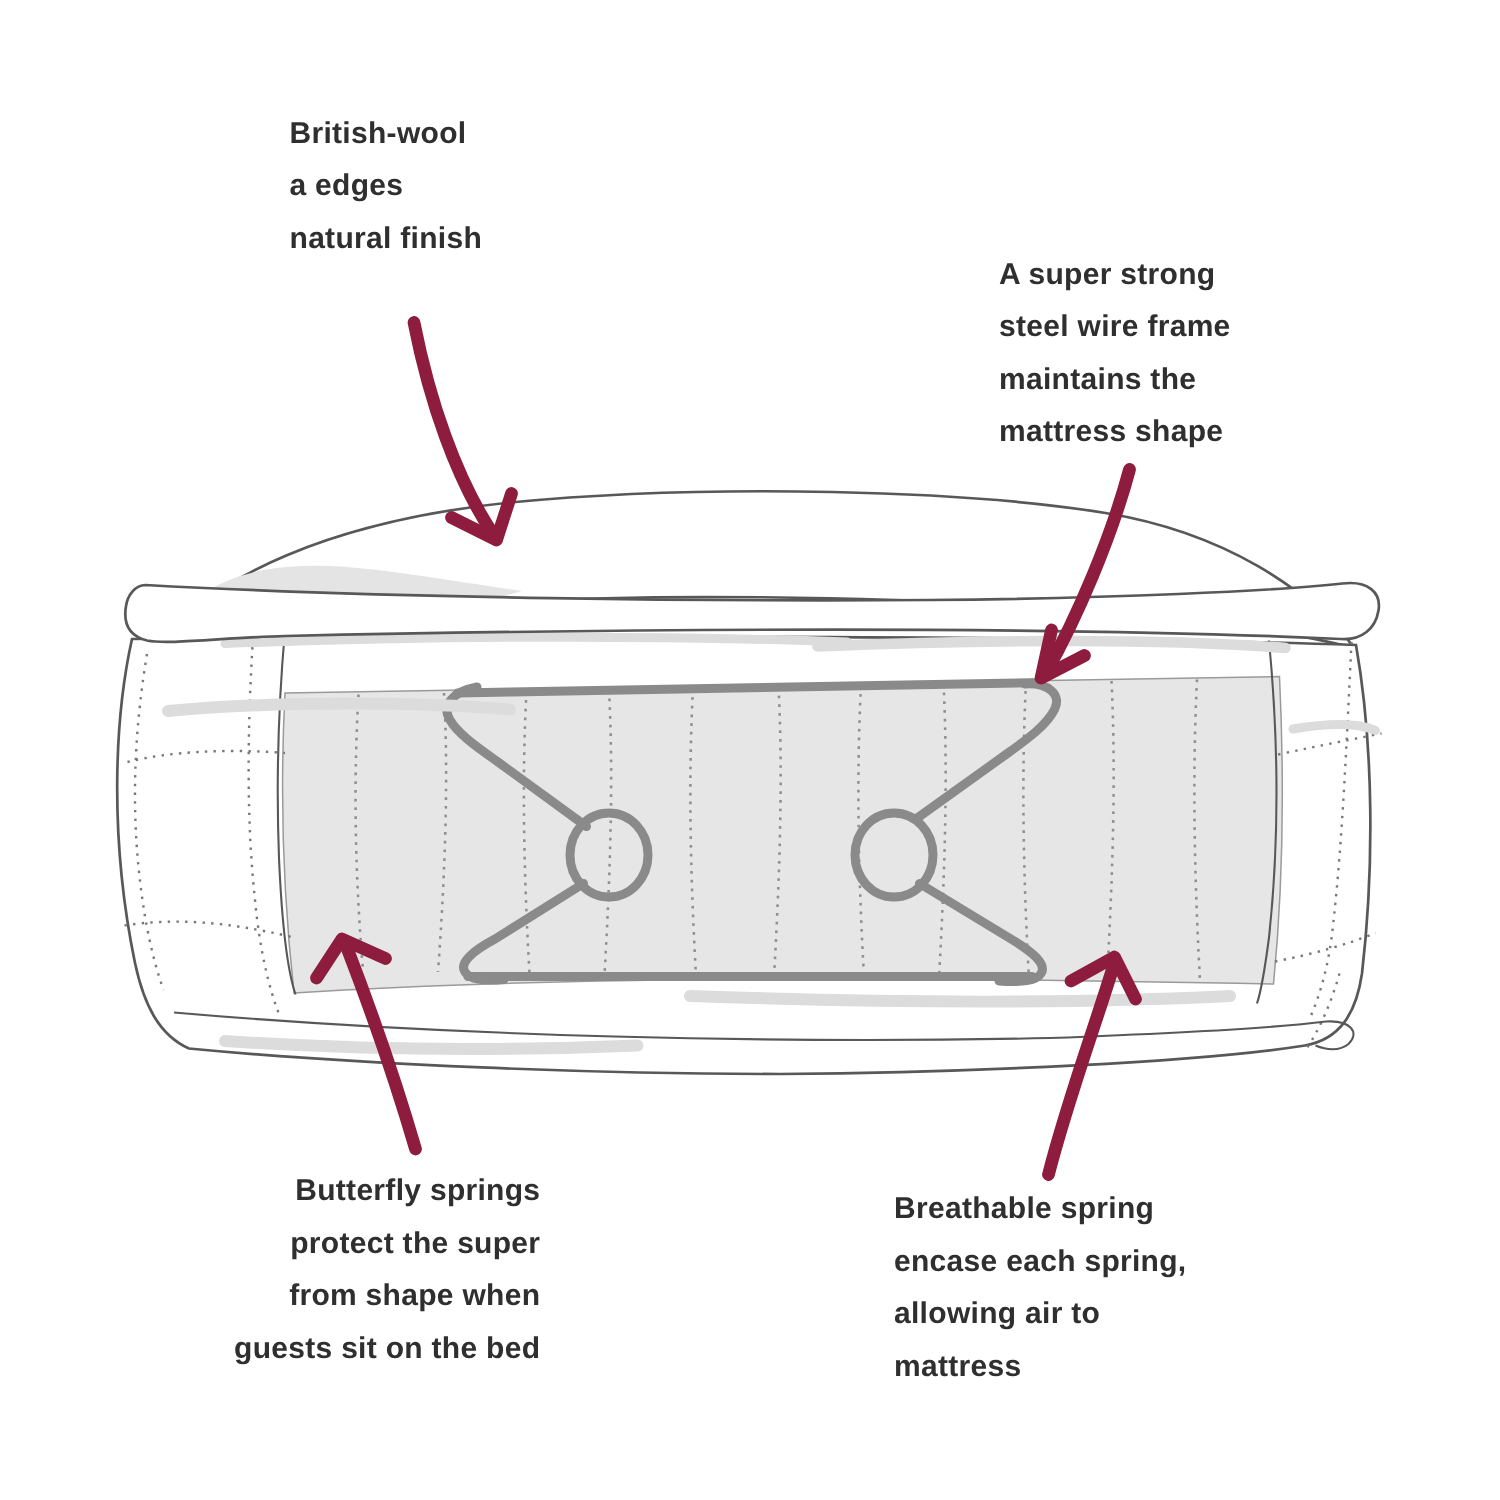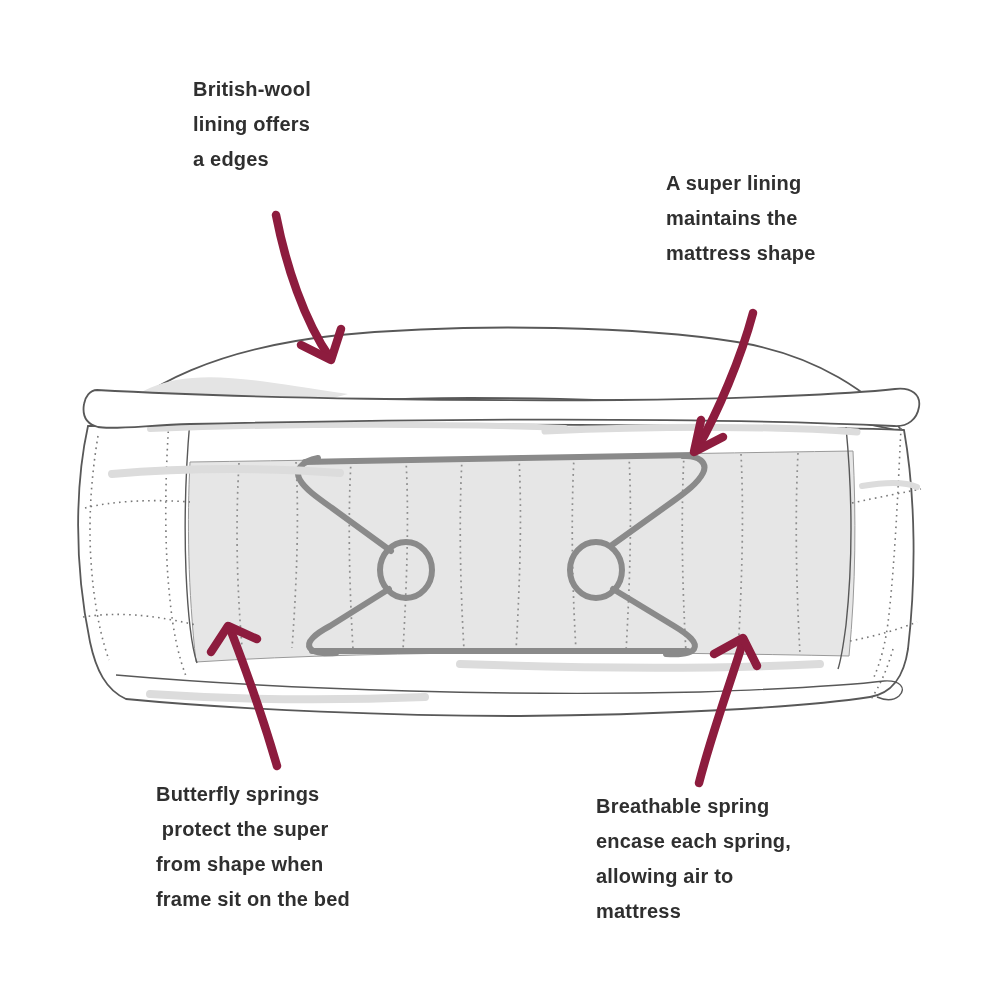--- a/index.html
+++ b/index.html
@@ -16,21 +16,21 @@
     position:absolute;
     font-weight:700;
     font-size:20px;
     line-height:35px;
     color:#2f2f2f;
     letter-spacing:0.2px;
   }
   .note div{white-space:pre;}
   .note-wool{left:193px;top:72px;}
   .note-frame{left:666px;top:166px;}
-  .note-springs{left:156px;top:777px;}
+  .note-springs{left:156px;top:777px;text-align:right;}
   .note-pockets{left:596px;top:789px;}
 </style>
 </head>
 <body>
 
 <div class="stage">
 
   <svg class="diagram" width="1000" height="1000" viewBox="0 0 1000 1000">
 
     <path d="M101,436 C138,383 225,347 340,335 C475,322 645,327 737,342 C816,355 873,393 903,432
@@ -119,35 +119,36 @@
       </g>
       <g>
         <path d="M699,783 C711,736 728,690 742,645"></path>
         <path d="M714,654 L743,638 L757,666"></path>
       </g>
     </g>
   </svg>
 
   <div class="note note-wool">
     <div>British-wool</div>
-    <div>lining offers</div>
     <div>a edges</div>
+    <div>natural finish</div>
   </div>
 
   <div class="note note-frame">
-    <div>A super lining</div>
+    <div>A super strong</div>
+    <div>steel wire frame</div>
     <div>maintains the</div>
     <div>mattress shape</div>
   </div>
 
   <div class="note note-springs">
     <div>Butterfly springs</div>
     <div> protect the super</div>
     <div>from shape when</div>
-    <div>frame sit on the bed</div>
+    <div>guests sit on the bed</div>
   </div>
 
   <div class="note note-pockets">
     <div>Breathable spring</div>
     <div>encase each spring,</div>
     <div>allowing air to</div>
     <div>mattress</div>
   </div>
 
 </div>

